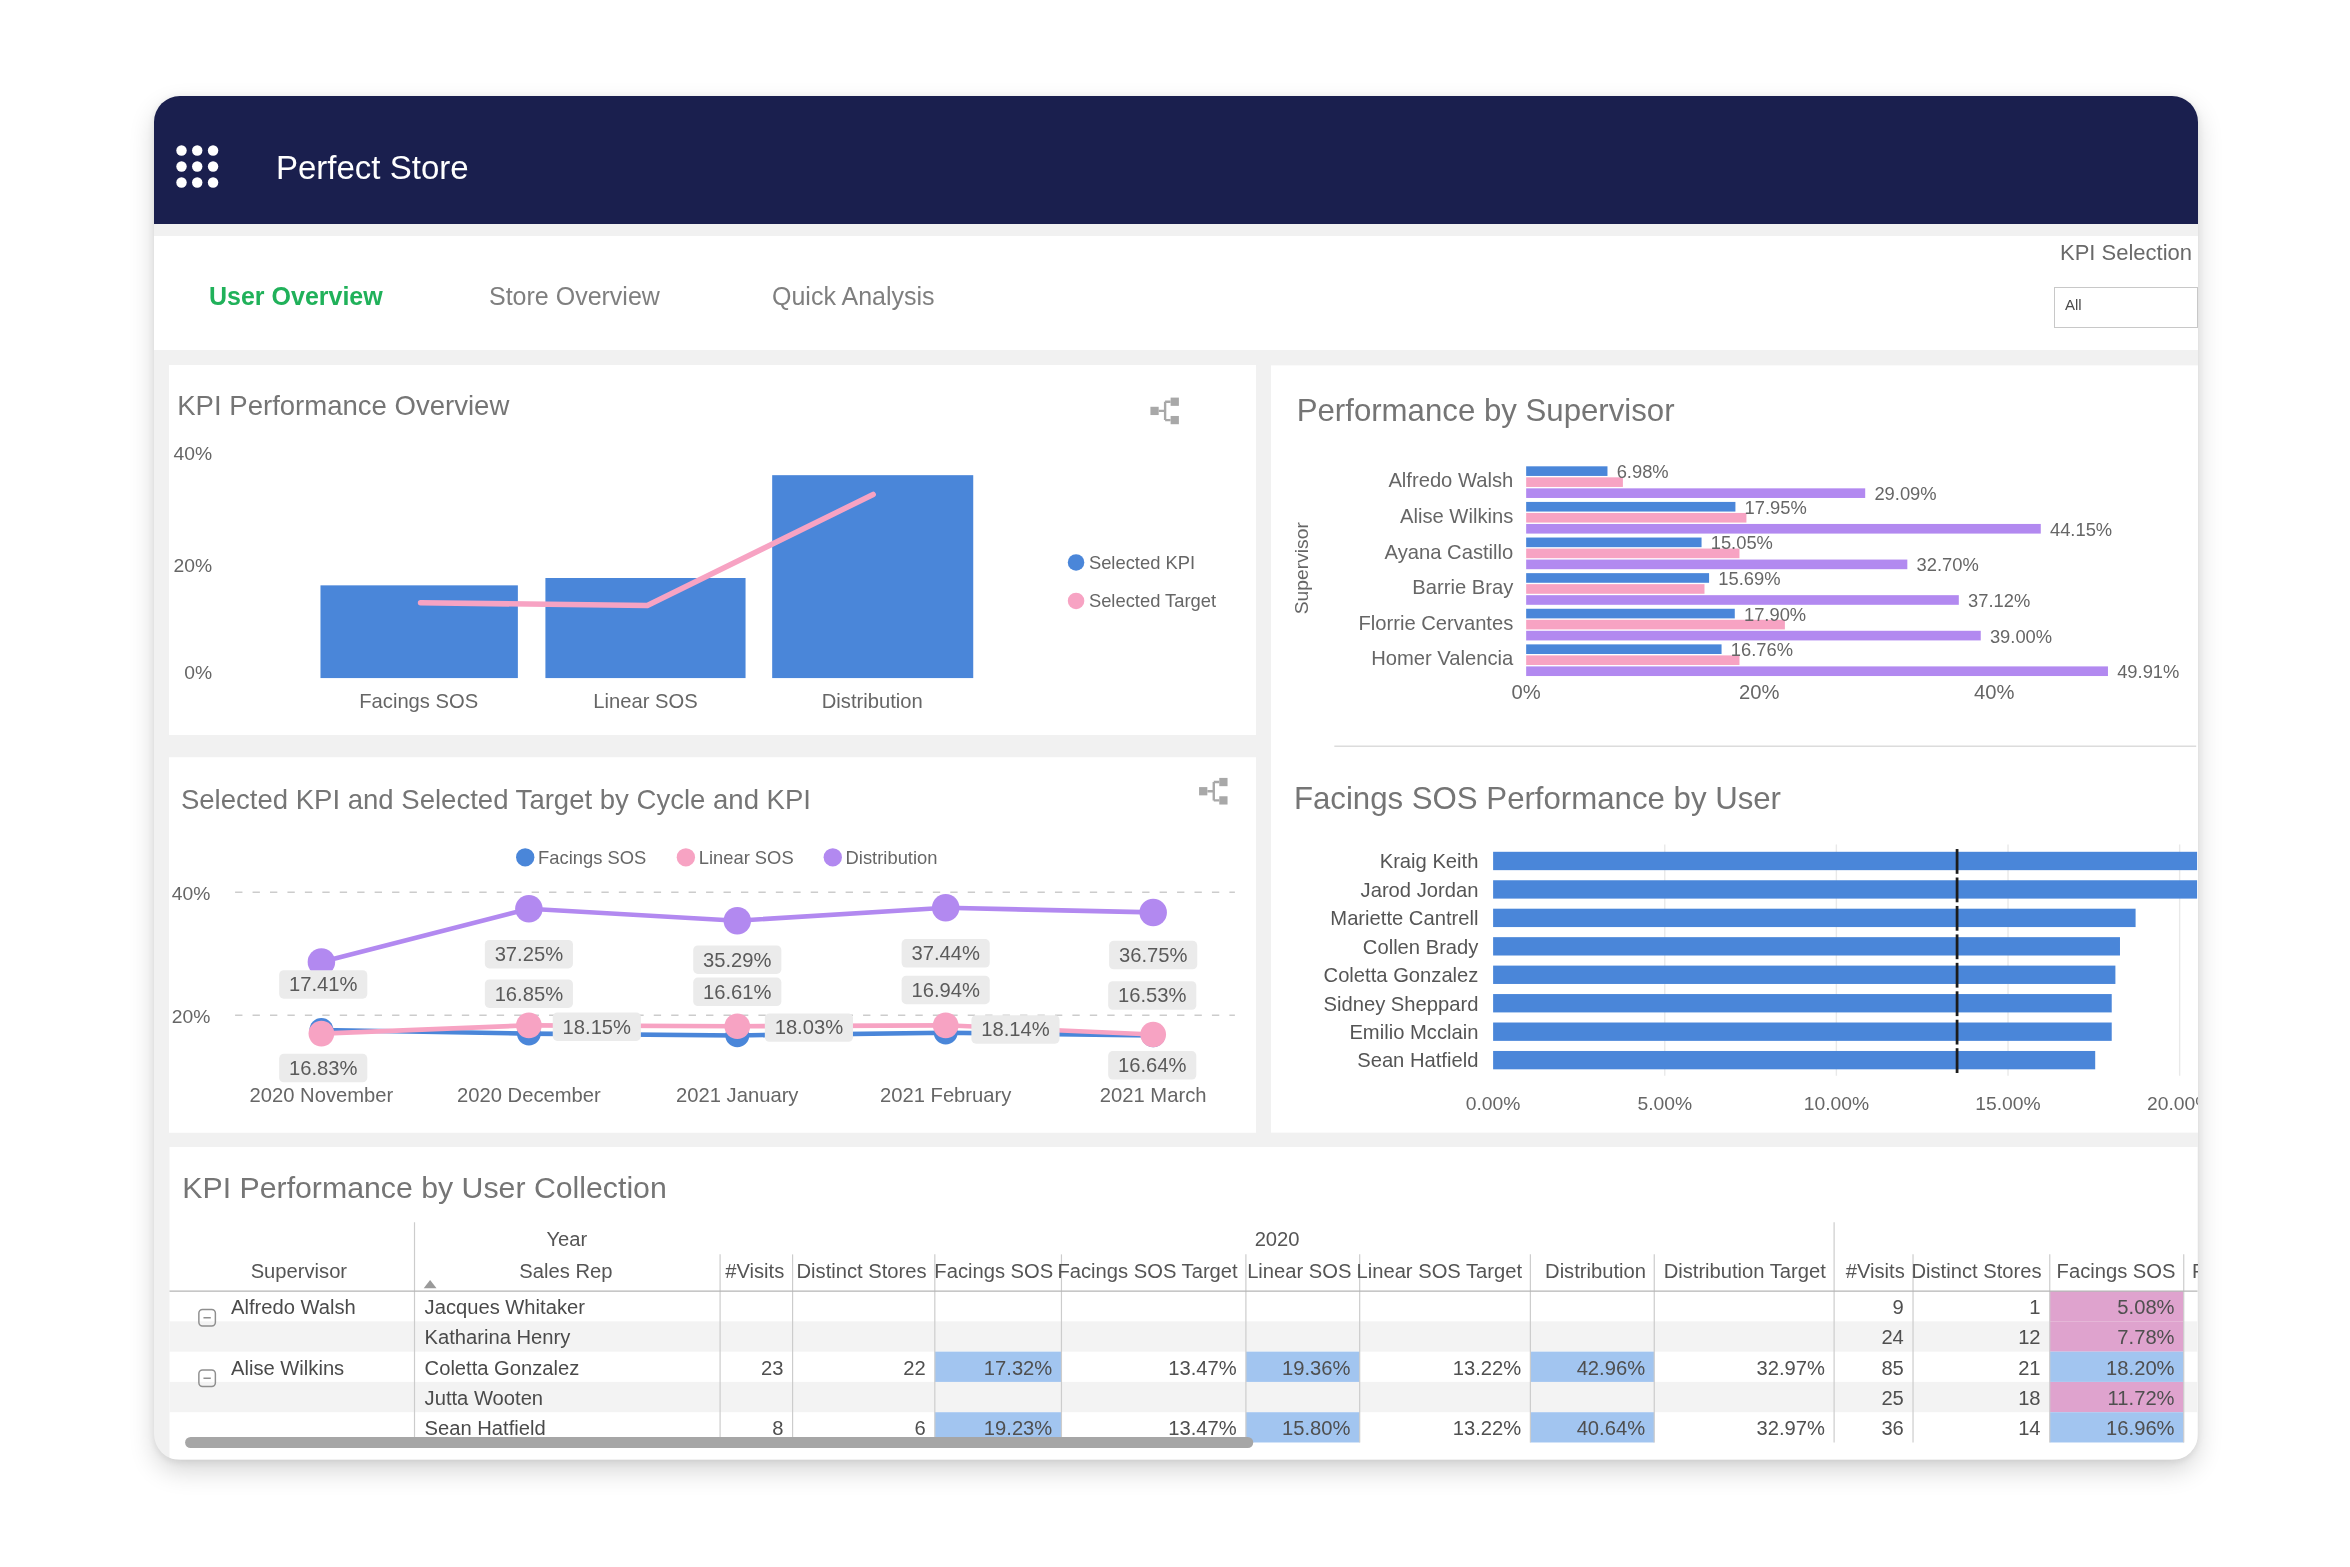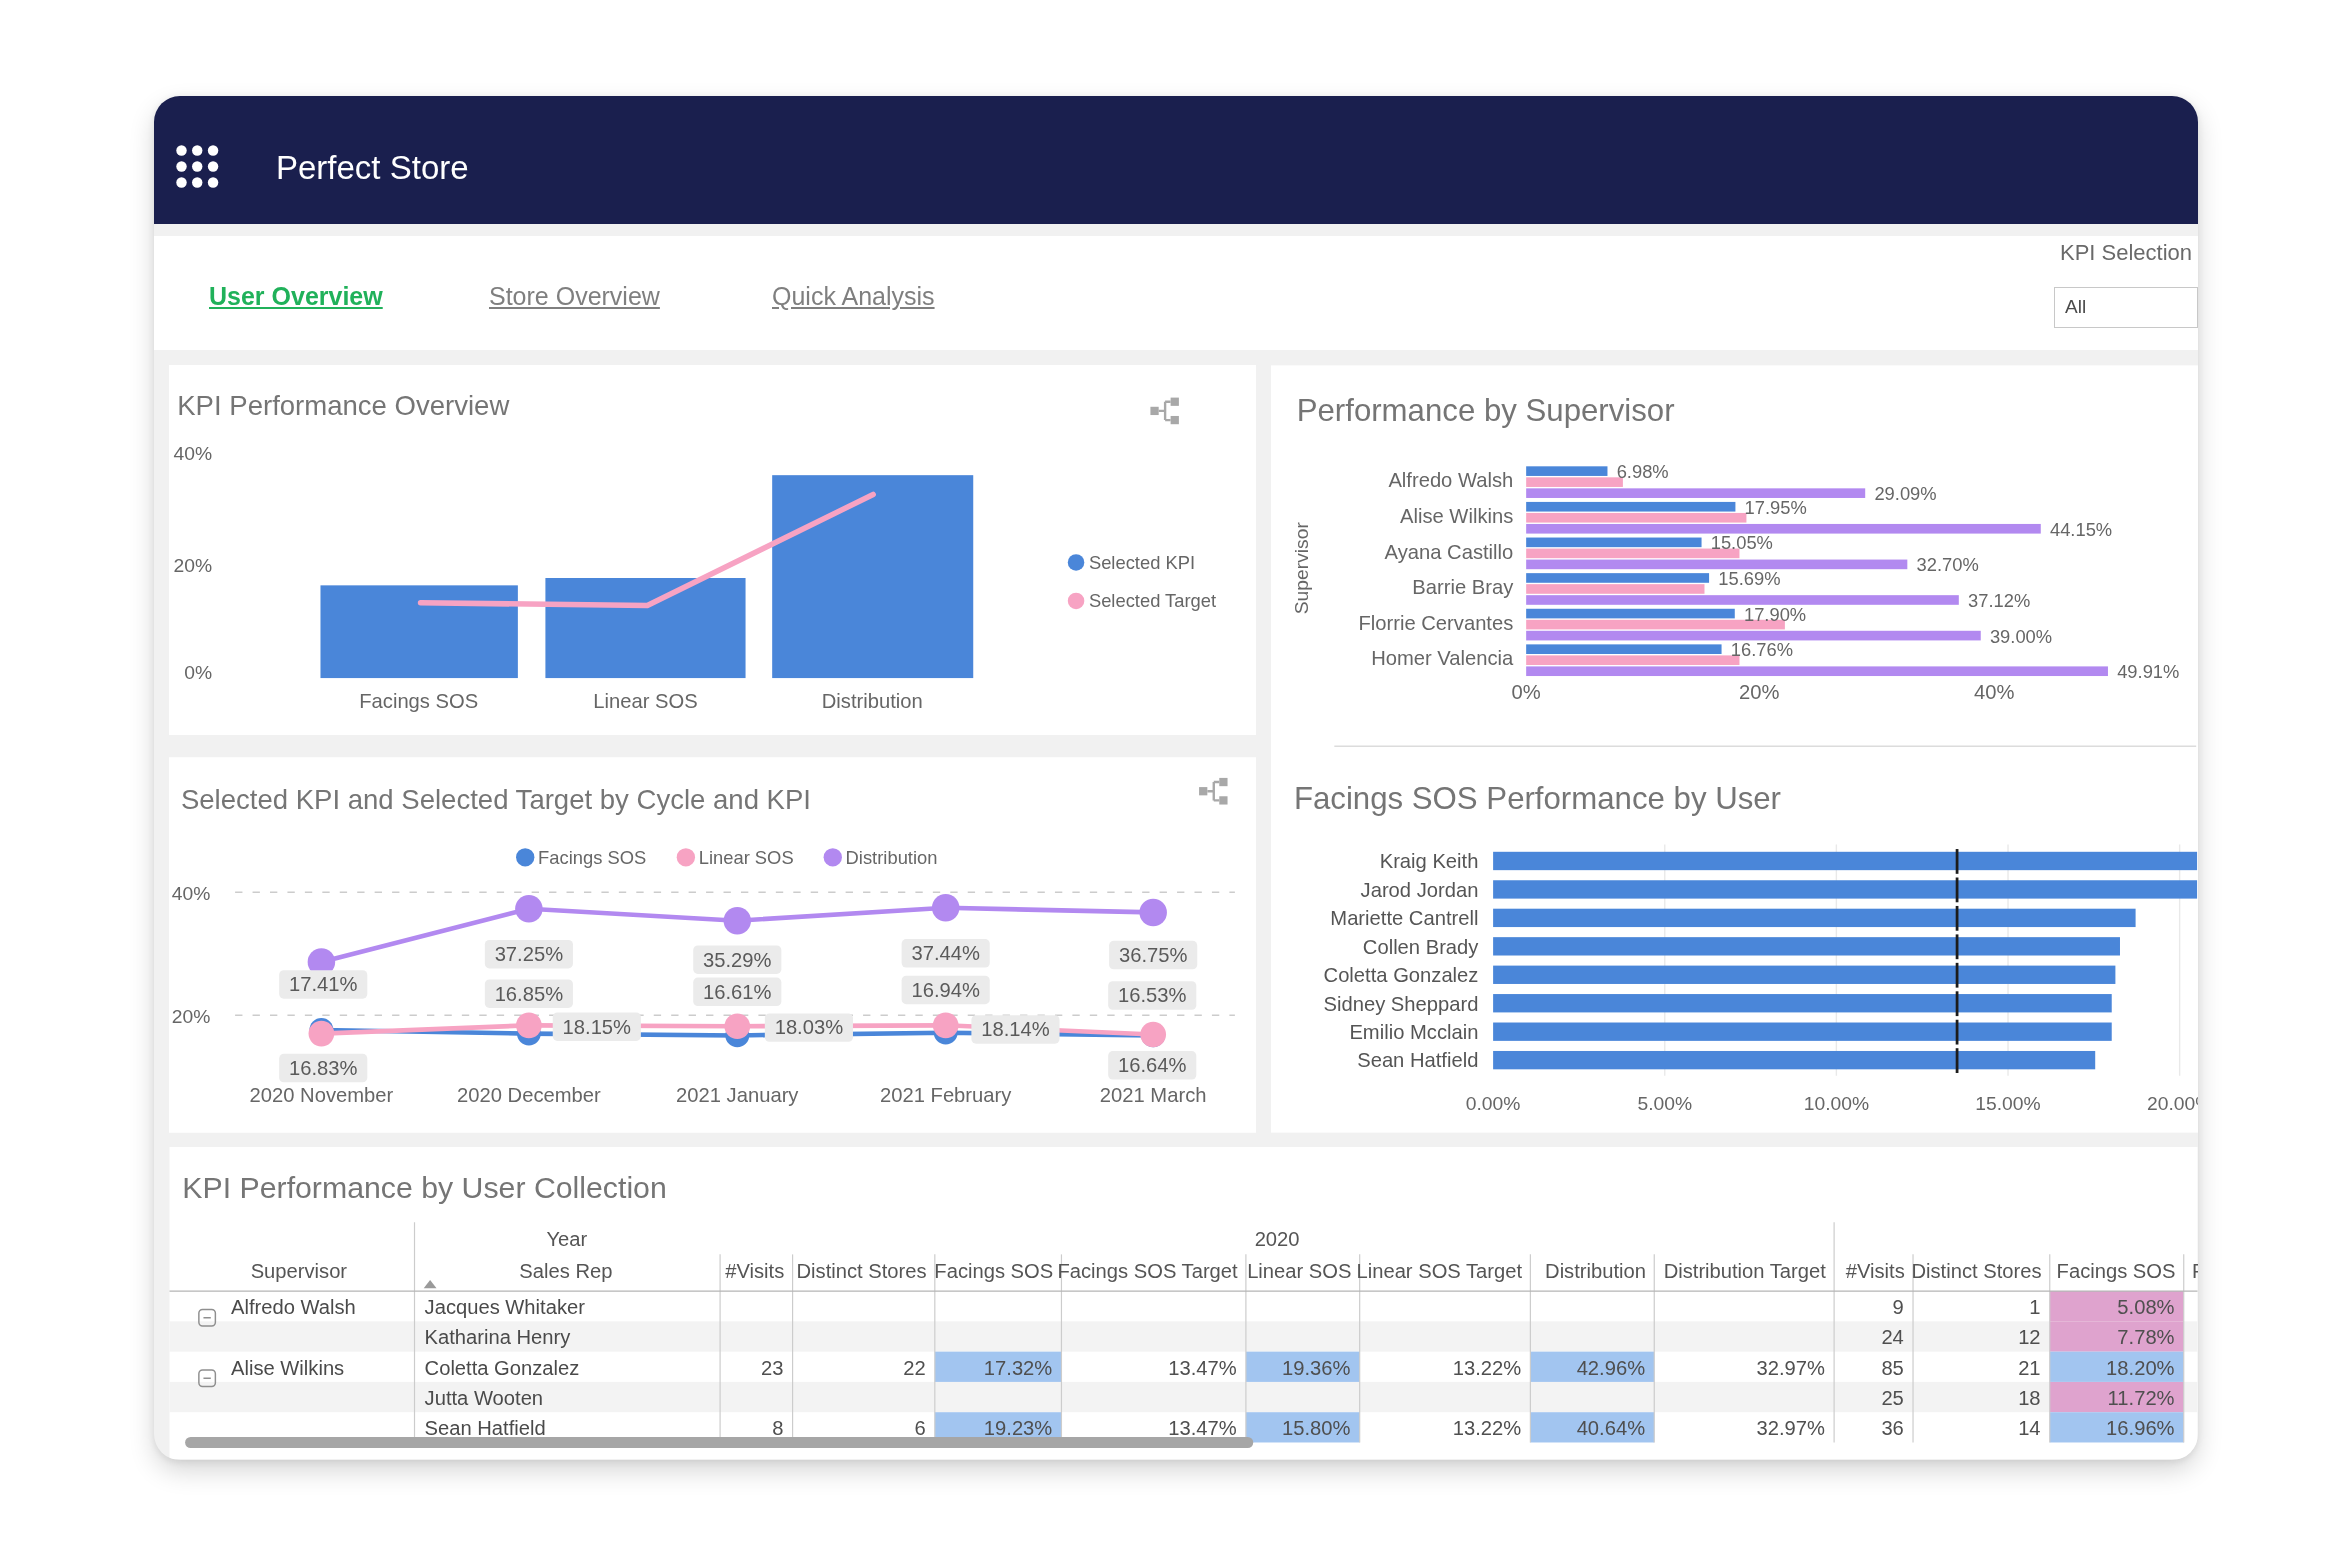--- a/index.html
+++ b/index.html
@@ -3,25 +3,25 @@
 <style>
   html,body{margin:0;padding:0;background:#ffffff;}
   *{box-sizing:border-box;}
   #page{position:relative;width:2234px;height:1568px;background:#ffffff;overflow:hidden;
         font-family:"Liberation Sans",sans-serif;}
   #card{position:absolute;left:154px;top:96px;width:2044px;height:1364px;border-radius:26px;
         background:#f1f1f1;box-shadow:0 11px 26px rgba(0,0,0,0.16), 0 1.8px 7.3px rgba(0,0,0,0.08);overflow:hidden;}
   #navbar{position:absolute;left:0;top:0;width:2044px;height:128px;background:#1a1f4e;}
   #navtitle{position:absolute;left:122px;top:8.3px;height:128px;line-height:128px;color:#ffffff;font-size:33px;}
   #tabs{position:absolute;left:0;top:140px;width:2044px;height:114px;background:#ffffff;}
-  .tab{position:absolute;top:2.8px;height:114px;line-height:114px;font-size:25px;color:#7f7f7f;text-decoration:underline;}
+  .tab{position:absolute;top:2.8px;height:114px;line-height:114px;font-size:25px;color:#7f7f7f;}
   #kpilabel{position:absolute;left:1906px;top:144px;z-index:5;font-size:22px;color:#6a6a6a;}
   #dropdown{position:absolute;left:1900px;top:191px;z-index:5;width:144px;height:41px;background:#ffffff;
             border:1.4px solid #c8c8c8;}
-  #dropdown span{position:absolute;left:10px;top:8.3px;font-size:19px;color:#4a4a4a;}
+  #dropdown span{position:absolute;left:10px;top:8.3px;font-size:15px;color:#4a4a4a;}
 </style></head>
 <body>
 <div id="page">
   <div id="card">
     <div id="navbar">
         <svg width="43" height="43" viewBox="0 0 47 47" style="position:absolute;left:22px;top:49px">
           <circle cx="6.0" cy="6.0" r="5.7" fill="#ffffff"></circle>
           <circle cx="23.2" cy="6.0" r="5.7" fill="#ffffff"></circle>
           <circle cx="40.5" cy="6.0" r="5.7" fill="#ffffff"></circle>
           <circle cx="6.0" cy="23.5" r="5.7" fill="#ffffff"></circle>

